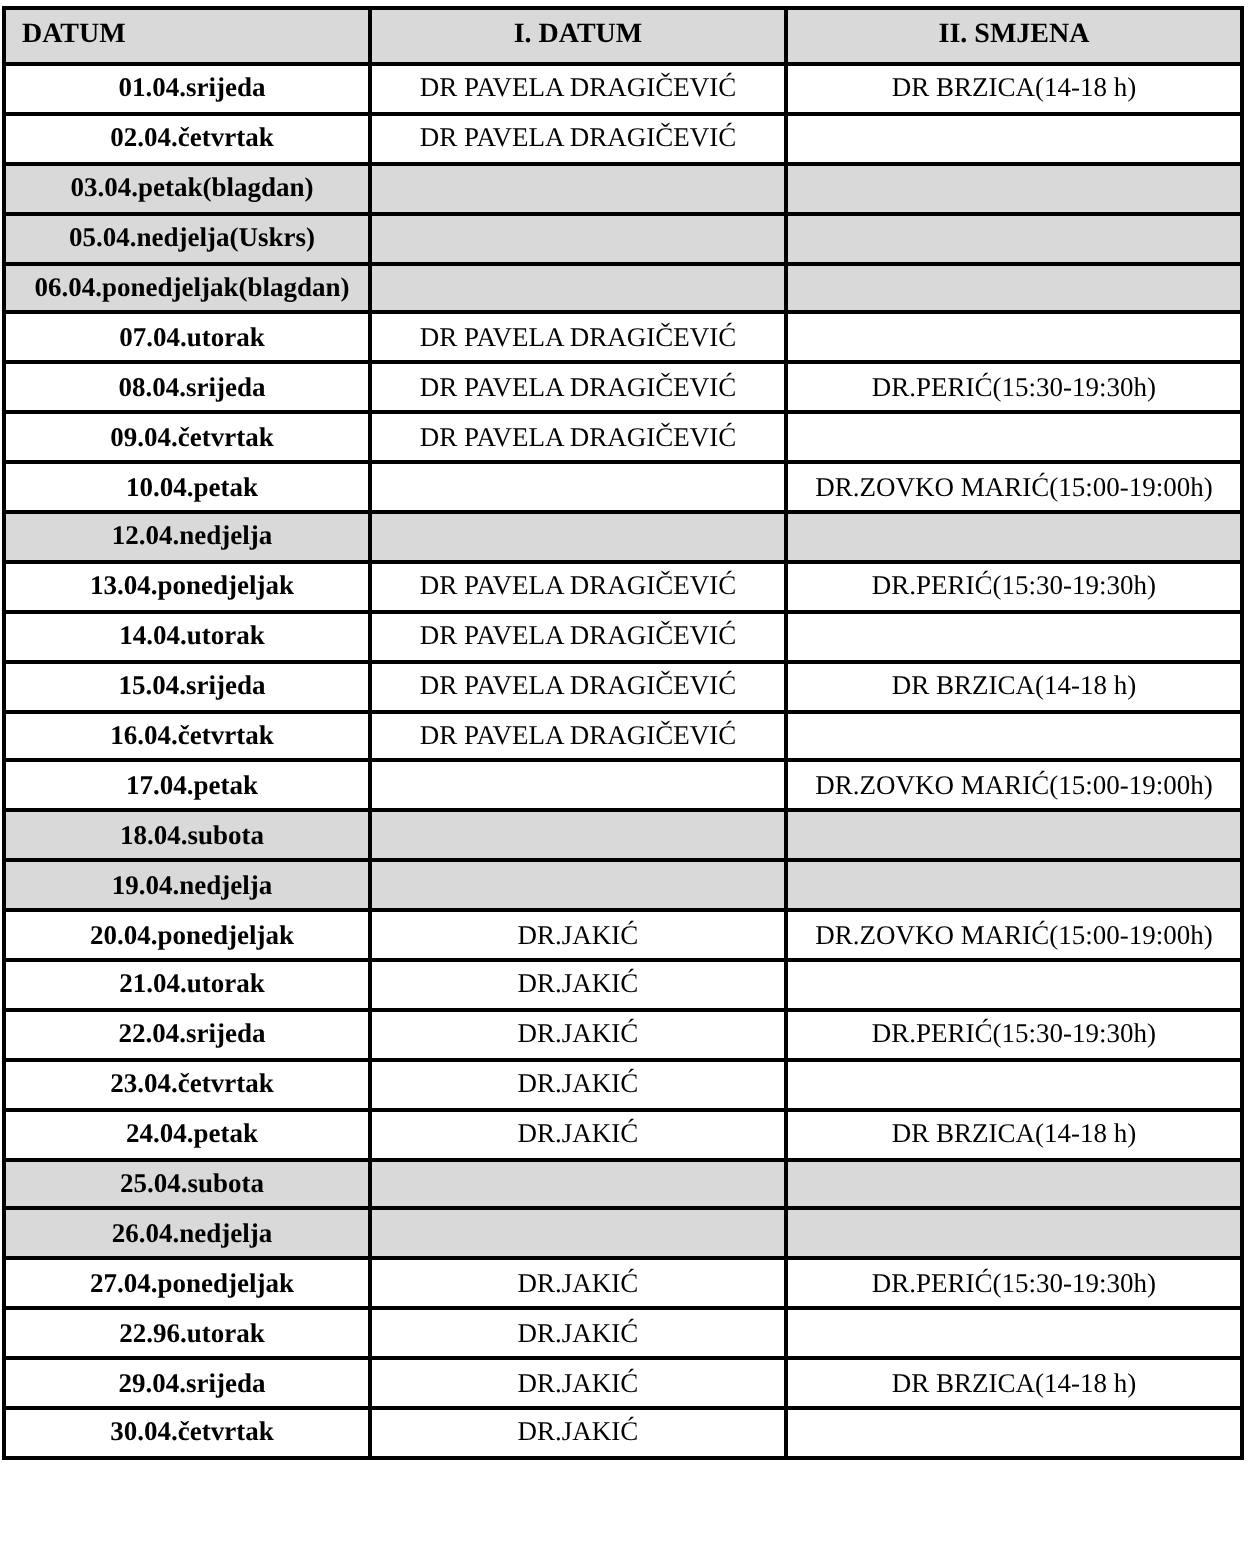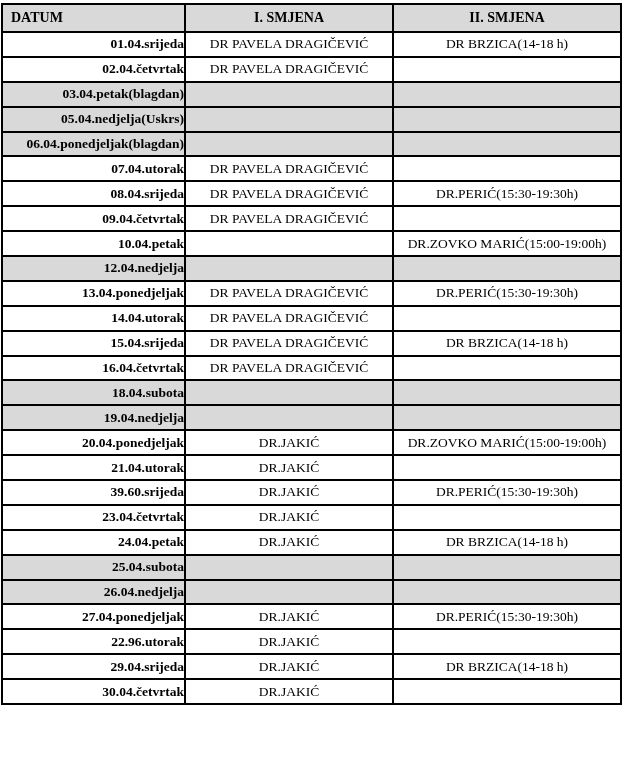--- a/index.html
+++ b/index.html
@@ -42,21 +42,21 @@
   table.schedule th.datum-h {
     text-align: left;
     padding-left: 8px;
   }
   table.schedule td {
     height: 22.9px;
     font-size: 13.5px;
   }
   table.schedule td.datum {
     font-weight: bold;
-    text-align: right;
+    text-align: center;
     padding-left: 5px;
     margin-left: 16px;
   }
   table.schedule td.shift {
     font-weight: normal;
     text-align: center;
     margin-top: 12px;
   }
   table.schedule tr.shaded td {
     background: var(--shaded-bg, #d9d9d9);
@@ -68,21 +68,21 @@
 <div class="table-wrap">
   <table class="schedule">
     <colgroup>
       <col class="c1">
         <col class="c2">
         <col class="c3">
     </colgroup>
     <thead>
       <tr>
         <th class="datum-h">DATUM</th>
-        <th>I. SMJENA</th>
+        <th>I. DATUM</th>
         <th>II. SMJENA</th>
       </tr>
     </thead>
     <tbody id="schedule-body">
   <tr>
     <td class="datum">01.04.srijeda</td>
     <td class="shift">DR PAVELA DRAGIČEVIĆ</td>
     <td class="shift">DR BRZICA(14-18 h)</td>
   </tr>
 
@@ -159,20 +159,25 @@
     <td class="shift">DR PAVELA DRAGIČEVIĆ</td>
     <td class="shift">DR BRZICA(14-18 h)</td>
   </tr>
 
   <tr>
     <td class="datum">16.04.četvrtak</td>
     <td class="shift">DR PAVELA DRAGIČEVIĆ</td>
     <td class="shift"></td>
   </tr>
 
+  <tr>
+    <td class="datum">17.04.petak</td>
+    <td class="shift"></td>
+    <td class="shift">DR.ZOVKO MARIĆ(15:00-19:00h)</td>
+  </tr>
 
   <tr class="shaded">
     <td class="datum">18.04.subota</td>
     <td class="shift"></td>
     <td class="shift"></td>
   </tr>
 
   <tr class="shaded">
     <td class="datum">19.04.nedjelja</td>
     <td class="shift"></td>
@@ -185,21 +190,21 @@
     <td class="shift">DR.ZOVKO MARIĆ(15:00-19:00h)</td>
   </tr>
 
   <tr>
     <td class="datum">21.04.utorak</td>
     <td class="shift">DR.JAKIĆ</td>
     <td class="shift"></td>
   </tr>
 
   <tr>
-    <td class="datum">39.60.srijeda</td>
+    <td class="datum">22.04.srijeda</td>
     <td class="shift">DR.JAKIĆ</td>
     <td class="shift">DR.PERIĆ(15:30-19:30h)</td>
   </tr>
 
   <tr>
     <td class="datum">23.04.četvrtak</td>
     <td class="shift">DR.JAKIĆ</td>
     <td class="shift"></td>
   </tr>
 

